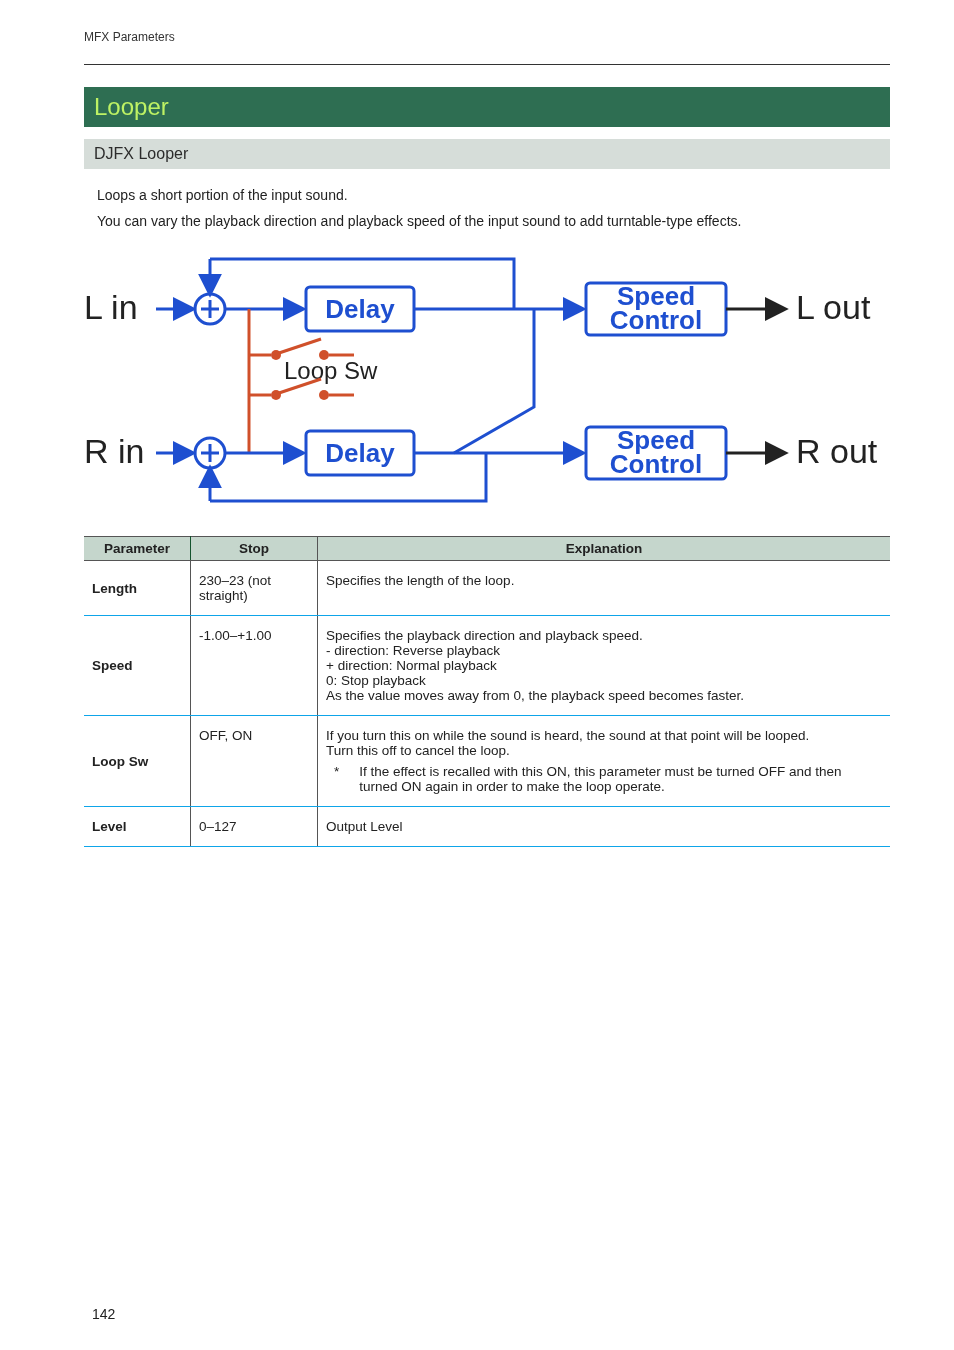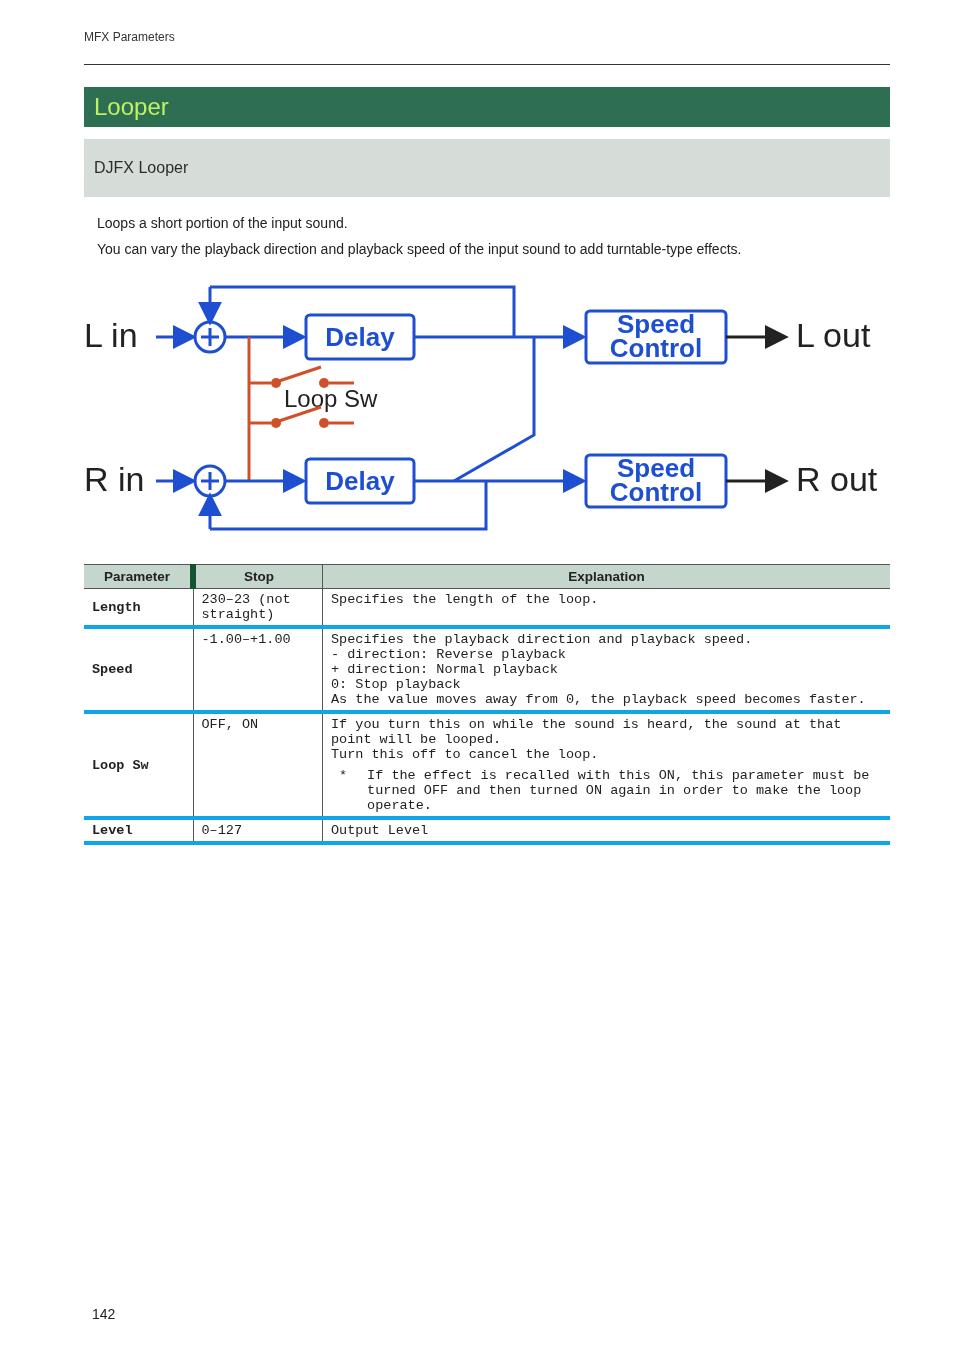--- a/index.html
+++ b/index.html
@@ -26,46 +26,45 @@
     background: #2e6e52;
     color: #bef264;
     font-size: 24px;
     padding: 6px 10px;
     margin-bottom: 12px;
   }
   .subsection-bar {
     background: #d6ddd9;
     color: #2c2c2c;
     font-size: 16px;
-    padding: 20px 10px;
+    padding: 6px 10px;
     margin-bottom: 18px;
   }
   .body-text { font-size: 14px; margin: 10px 13px; }
   .diagram-wrap { margin: 18px 0 26px 0; }
   table.params {
     border-collapse: collapse;
     width: 100%;
     font-size: 13.5px;
     margin-bottom: 20px;
   }
   table.params th {
     background: #c5d6cc;
     text-align: center;
     font-weight: bold;
     padding: 4px 8px;
     border-top: 1px solid #555;
     border-bottom: 1px solid #555;
   }
-  table.params th.param-col { width: 90px; border-right: 6px solid #14532d; }
+  table.params th.param-col { width: 90px; border-right: 1px solid #14532d; }
   table.params th.value-col { width: 110px; border-right: 1px solid #555; }
   table.params td {
-    padding: 3px 8px;
+    padding: 12px 8px;
     vertical-align: top;
-    border-bottom: 4px solid #0ea5e9;
-    font-family: Liberation Mono, monospace;
+    border-bottom: 1px solid #0ea5e9;
   }
   table.params td.param-name {
     font-weight: bold;
     border-right: 1px solid #555;
     vertical-align: middle;
   }
   table.params td.value-cell { border-right: 1px solid #555; }
   .note-row { display: flex; gap: 8px; margin-top: 6px; padding-left: 8px; }
   .note-star { flex: 0 0 auto; }
   .note-text { flex: 1 1 auto; margin-left: 12px; }

